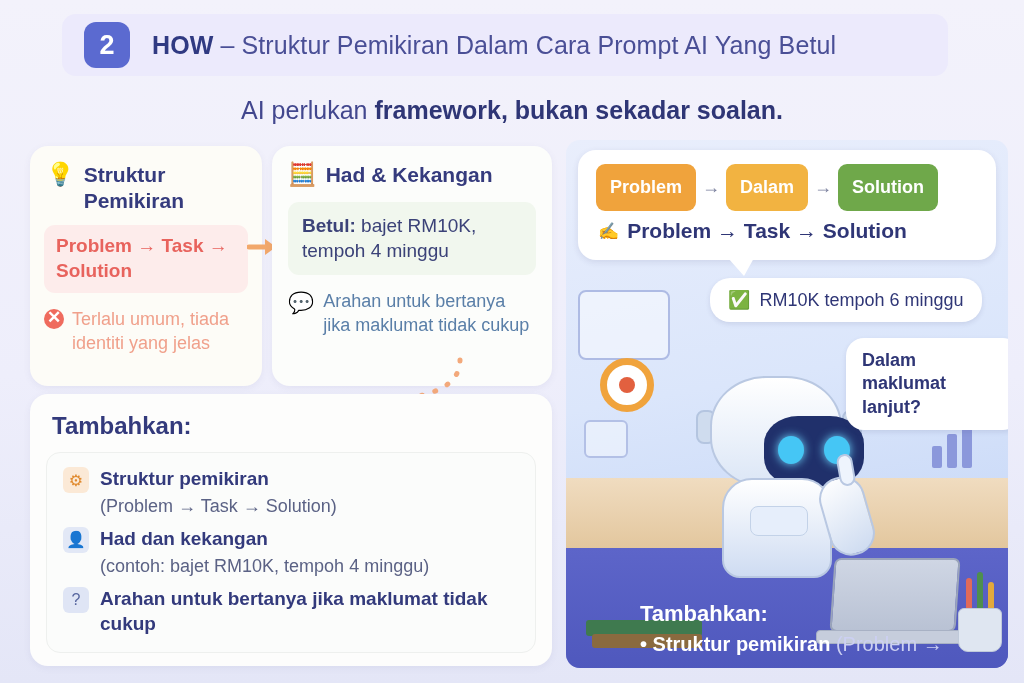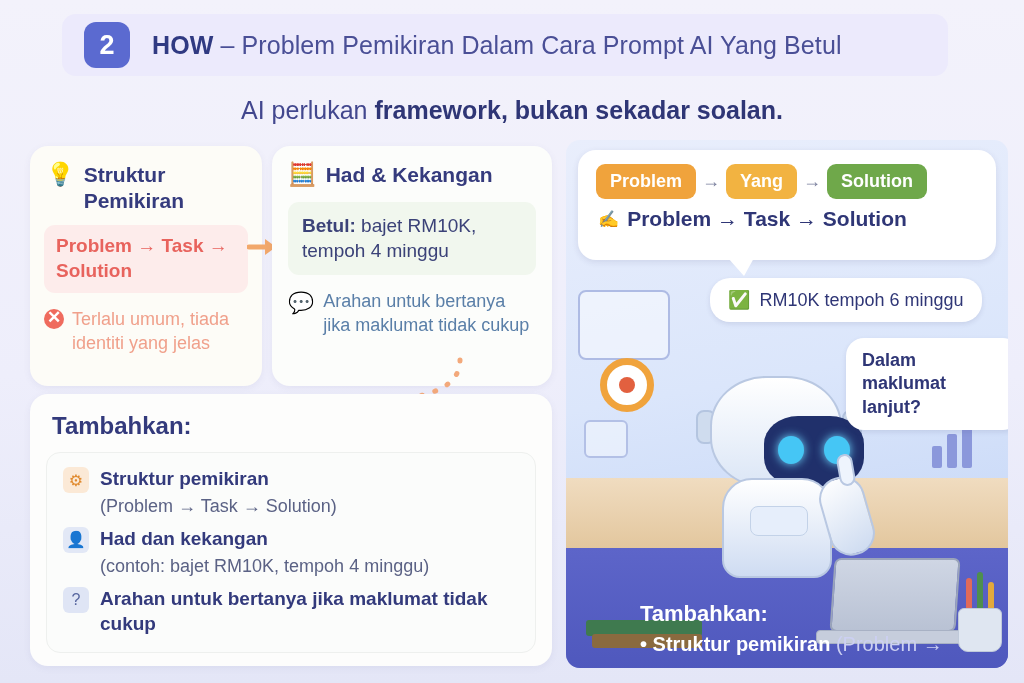--- a/index.html
+++ b/index.html
@@ -183,21 +183,21 @@
   .bubble-main:after {
     content: "";
     position: absolute; left: 150px; bottom: -16px;
     border-left: 16px solid transparent;
     border-right: 10px solid transparent;
     border-top: 18px solid #fff;
   }
   .flow { display: flex; align-items: center; gap: 6px; padding: 14px 0 0 18px; }
   .chip {
     border-radius: 9px; color: #fff; font-size: 18px; font-weight: bold;
-    padding: 7px 14px; white-space: nowrap;
+    padding: 13px 14px; white-space: nowrap;
   }
   .chip-problem { background: #f0a33c; }
   .chip-task { background: #f2b341; }
   .chip-solution { background: #6fa84a; }
   .flow-arrow { color: #7a7f9d; font-size: 18px; }
   .flow-text {
     padding: 8px 0 0 20px;
     font-size: 21px; font-weight: bold; color: #2f3676;
     display: flex; align-items: center; gap: 8px;
   }
@@ -328,21 +328,21 @@
     position: absolute; left: 18px; top: 280px; width: 44px; height: 38px;
     background: rgba(255,255,255,.4); border: 2px solid #b3c0e6; border-radius: 6px;
   }
 </style>
 </head>
 <body>
 
 <div class="header-bar">
   <div class="step-badge">2</div>
   <div class="header-title">
-    <b>HOW</b><span> – Problem Pemikiran Dalam Cara Prompt AI Yang Betul</span>
+    <b>HOW</b><span> – Struktur Pemikiran Dalam Cara Prompt AI Yang Betul</span>
   </div>
 </div>
 
 <div class="subtitle">
   <span>AI perlukan </span><b>framework, bukan sekadar soalan.</b>
 </div>
 
 <div class="card" id="card-struktur">
   <div class="card-head">
     <span class="emoji">💡</span>
@@ -453,21 +453,21 @@
     <div class="pen1"></div>
     <div class="pen2"></div>
     <div class="pen3"></div>
     <div class="cup-b"></div>
   </div>
 
   <div class="bubble-main">
     <div class="flow">
       <span class="chip chip-problem">Problem</span>
       <span class="flow-arrow">→</span>
-      <span class="chip chip-task">Yang</span>
+      <span class="chip chip-task">Dalam</span>
       <span class="flow-arrow">→</span>
       <span class="chip chip-solution">Solution</span>
     </div>
     <div class="flow-text">
       <span class="pen">✍</span>
       <span>Problem → Task → Solution</span>
     </div>
   </div>
 
   <div class="bubble-s1">

